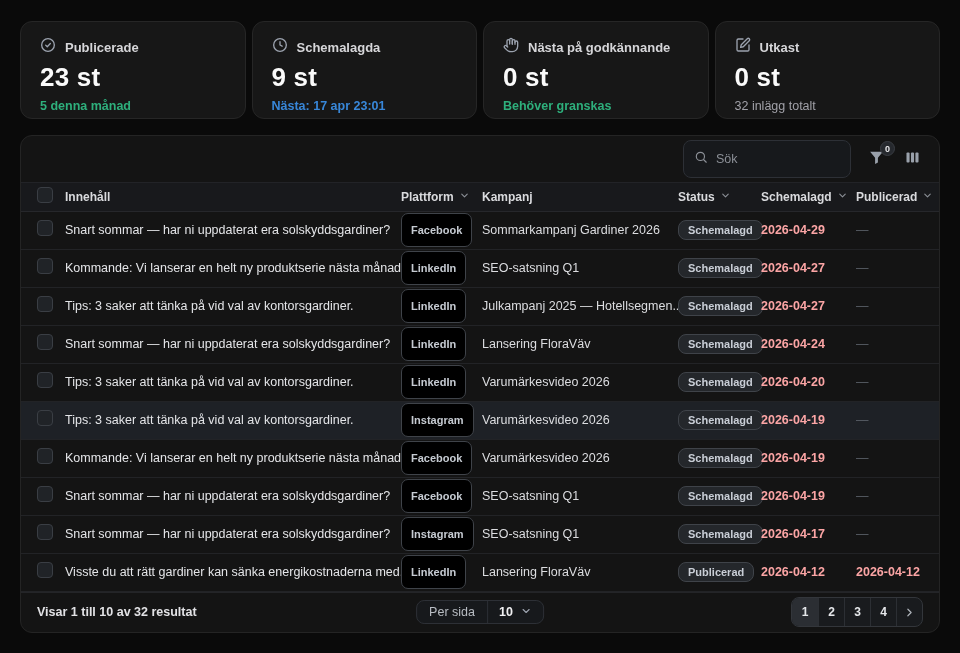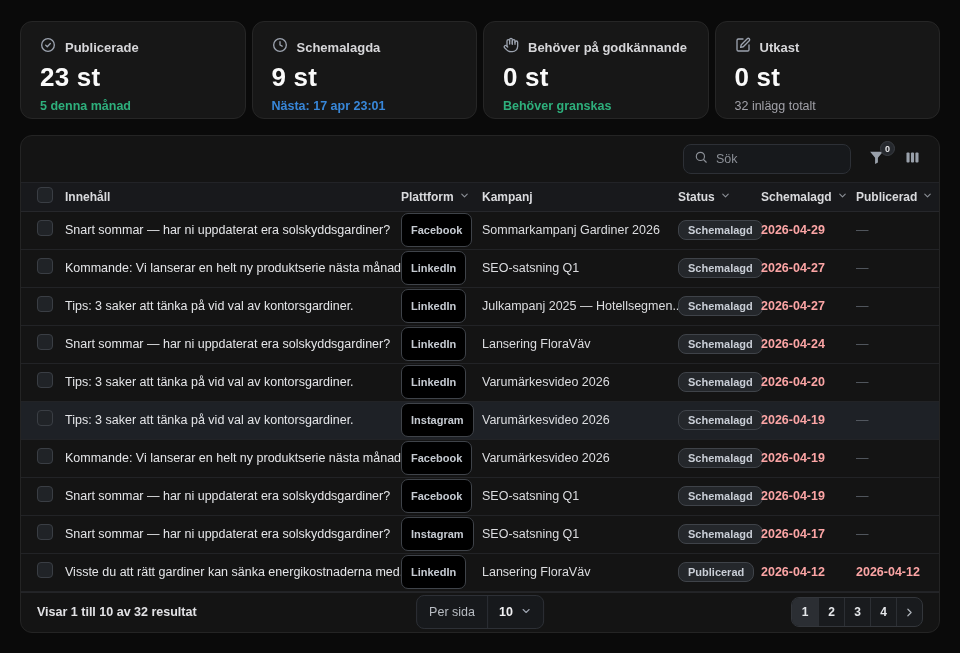--- a/index.html
+++ b/index.html
@@ -14,21 +14,21 @@
   .stat-value { font-size:26px; font-weight:700; color:#fafafa; margin:5px 0 6px 0; letter-spacing:.2px; }
   .stat-sub { font-size:12.5px; font-weight:600; }
   .sub-green { color:#2eaf7c; }
   .sub-blue  { color:#3887d9; }
   .sub-gray  { color:#a1a1a8; font-weight:400; }
 
   
   .panel { margin:16px 20px 0 20px; background:#141414; border:1px solid #242424; border-radius:12px; height:498px; display:flex; flex-direction:column; overflow:hidden; }
 
   .toolbar { display:flex; align-items:center; justify-content:flex-end; gap:14px; padding:8px 16px; height:46px; }
-  .search-box { display:flex; align-items:center; gap:8px; width:168px; height:30px; background:#17191c; border:1px solid #2d3036; border-radius:8px; padding:0 10px; }
+  .search-box { display:flex; align-items:center; gap:8px; width:168px; height:38px; background:#17191c; border:1px solid #2d3036; border-radius:8px; padding:0 10px; }
   .search-box svg { width:14px; height:14px; stroke:#8b8f96; fill:none; stroke-width:2; stroke-linecap:round; flex:0 0 auto; }
   .search-box input { flex:1; min-width:0; background:transparent; border:none; outline:none; color:#e5e5e8; font-size:12.5px; font-family:"Liberation Sans", sans-serif; }
   .search-box input::placeholder { color:#8b8f96; }
   .icon-btn { position:relative; display:flex; align-items:center; justify-content:center; width:22px; height:22px; cursor:pointer; }
   .icon-btn svg { width:17px; height:17px; fill:#9aa1ab; }
   .filter-badge { position:absolute; top:-7px; right:-8px; width:15px; height:15px; border-radius:50%; background:#26292e; border:1px solid #3a3d43; color:#e8e8ea; font-size:9px; font-weight:700; display:flex; align-items:center; justify-content:center; }
 
   .grid-cols { display:grid; grid-template-columns:28px 336px 81px 196px 83px 95px 1fr; align-items:center; padding:0 16px; }
   .thead { height:31px; background:#18191c; border-top:1px solid #222327; border-bottom:1px solid #26272b; }
   .th { font-size:12px; font-weight:700; color:#d9dadd; display:flex; align-items:center; gap:5px; white-space:nowrap; }
@@ -41,21 +41,21 @@
   .c-content { font-size:12.5px; color:#e4e5e8; font-weight:500; white-space:nowrap; overflow:hidden; }
   .c-campaign { font-size:12.5px; color:#dcdde0; font-weight:500; white-space:nowrap; overflow:hidden; }
   .badge-platform { display:inline-block; font-size:11px; font-weight:600; color:#c6cbd2; border:1px solid #3f4349; background:#000000; border-radius:7px; padding:10px 9px; }
   .badge-status { display:inline-block; font-size:11px; font-weight:600; color:#c9ced6; border:1px solid #3f4349; background:#24272b; border-radius:8px; padding:3px 9px; }
   .c-date { font-size:12.5px; font-weight:700; color:#fca5a5; }
   .c-date.empty { color:#5b6068; font-weight:400; }
 
   
   .tfoot { position:relative; height:42px; border-top:1px solid #242528; display:flex; align-items:center; justify-content:space-between; padding:0 16px; }
   .result-summary { font-size:12.5px; font-weight:600; color:#e2e2e5; }
-  .per-page { position:absolute; left:50%; transform:translateX(-50%); display:flex; align-items:stretch; height:34px; border:1px solid #2d3036; border-radius:8px; overflow:hidden; background:#17191c; }
+  .per-page { position:absolute; left:50%; transform:translateX(-50%); display:flex; align-items:stretch; height:24px; border:1px solid #2d3036; border-radius:8px; overflow:hidden; background:#17191c; }
   .per-page .pp-label { display:flex; align-items:center; padding:0 12px; font-size:12.5px; color:#b9bdc3; }
   .per-page .pp-value { display:flex; align-items:center; gap:7px; padding:0 11px; border-left:1px solid #2d3036; font-size:12.5px; font-weight:700; color:#f0f0f2; cursor:pointer; }
   .per-page .pp-value svg { width:12px; height:12px; stroke:#9ca3af; fill:none; stroke-width:2.2; stroke-linecap:round; stroke-linejoin:round; }
   .pagination { display:flex; align-items:stretch; height:30px; border:1px solid #33363b; border-radius:8px; overflow:hidden; background:#191b1e; }
   .page-btn { display:flex; align-items:center; justify-content:center; width:26px; font-size:12px; font-weight:700; color:#e5e7ea; border-left:1px solid #2c2f34; cursor:pointer; }
   .page-btn:first-child { border-left:none; }
   .page-btn.active { background:#2b2e33; }
   .page-btn svg { width:13px; height:13px; stroke:#aeb3ba; fill:none; stroke-width:2.2; stroke-linecap:round; stroke-linejoin:round; }
 </style>
 </head>
@@ -94,21 +94,21 @@
   <div class="stat-card">
     <div class="stat-head">
       <span>
         <svg viewBox="0 0 24 24">
             <path d="M18 11V6a2 2 0 0 0-4 0v5"></path>
             <path d="M14 10V4a2 2 0 0 0-4 0v2"></path>
             <path d="M10 10.5V6a2 2 0 0 0-4 0v8"></path>
             <path d="M18 8a2 2 0 1 1 4 0v6a8 8 0 0 1-8 8h-2c-2.8 0-4.5-.86-5.99-2.34l-3.6-3.6a2 2 0 0 1 2.83-2.82L7 15"></path>
           </svg>
       </span>
-      <span class="stat-label">Behöver på godkännande</span>
+      <span class="stat-label">Nästa på godkännande</span>
     </div>
     <div class="stat-value">0 st</div>
     <div class="stat-sub sub-green">Behöver granskas</div>
   </div>
 
   <div class="stat-card">
     <div class="stat-head">
       <span>
         <svg viewBox="0 0 24 24">
             <path d="M12 3H5a2 2 0 0 0-2 2v14a2 2 0 0 0 2 2h14a2 2 0 0 0 2-2v-7"></path>

